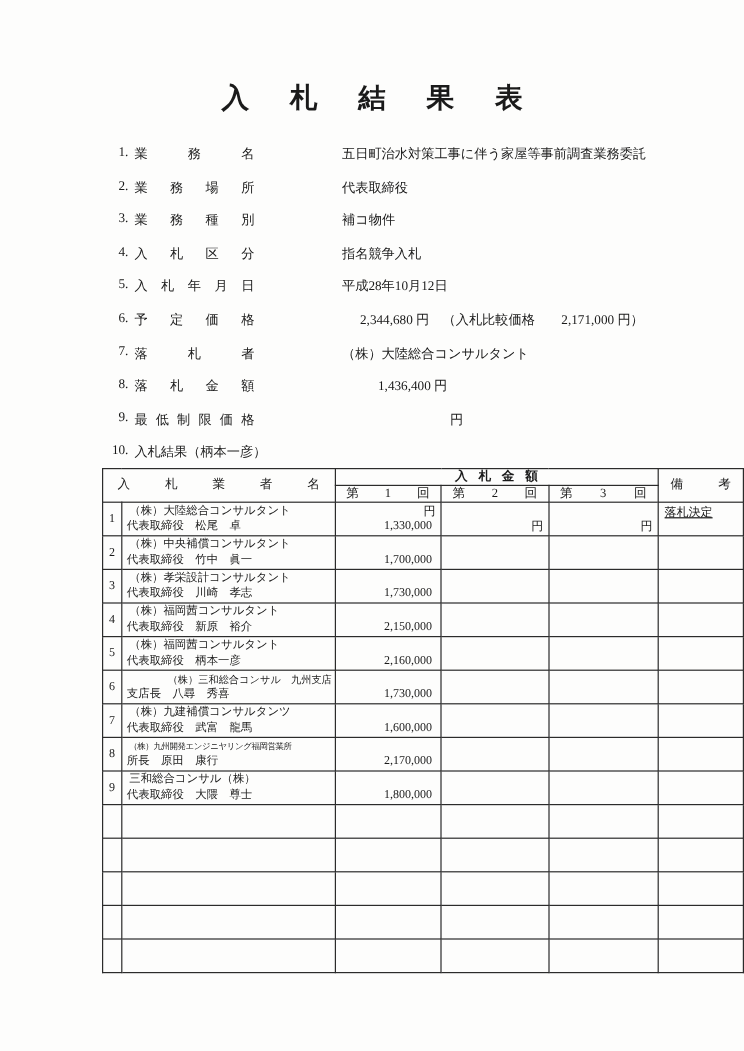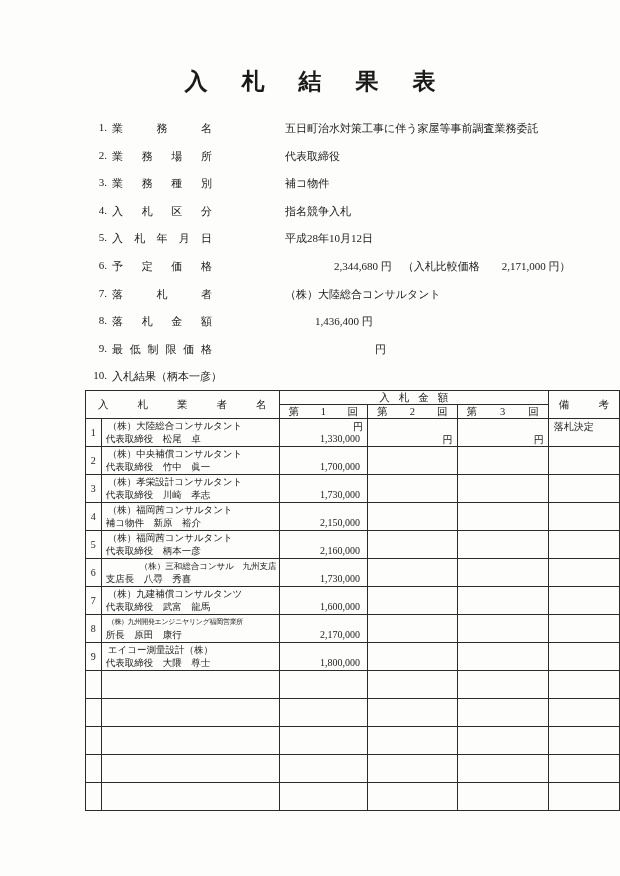--- a/index.html
+++ b/index.html
@@ -14,47 +14,47 @@
   .title-row{position:absolute;top:66px;left:0;width:620px;display:flex;justify-content:center;}
   .doc-title{font-size:23px;font-weight:bold;display:flex;gap:34px;}
 
   
   .items{position:absolute;top:121px;left:0;width:620px;}
   .item{position:relative;height:27.6px;font-size:11px;}
   .item .no{position:absolute;left:77px;width:30px;text-align:right;}
   .item .label{position:absolute;left:112px;width:100px;}
   .item .label-plain{position:absolute;left:112px;white-space:nowrap;}
   .item .value{position:absolute;left:285px;white-space:nowrap;}
-  .item.v-indent1 .value{left:334px;}
+  .item.v-indent1 .value{left:300px;}
   .item.v-indent2 .value{left:315px;}
   .item.v-indent3 .value{left:375px;}
 
   .justify-chars{display:flex;justify-content:space-between;}
 
   
   .bid-table{position:absolute;top:390px;left:85px;border-collapse:collapse;table-layout:fixed;}
   .bid-table td,.bid-table th{border:1px solid #2b2b2b;padding:0;font-weight:normal;vertical-align:top;overflow:hidden;}
   .bid-table{border:1.5px solid #222;}
   .bid-table th{font-size:10.5px;vertical-align:middle;}
   .h1 th,.h2 th{height:13px;line-height:13px;}
   th.bidder-h .justify-chars{padding:0 12px;}
-  th.amount-h{letter-spacing:9px;text-indent:9px;}
+  th.amount-h{letter-spacing:9px;text-indent:9px;font-weight:bold;}
   th.round-h .justify-chars{padding:0 9px;}
   th.remark-h .justify-chars{padding:0 10px;}
   .bid-table td{height:26px;}
   td.cell-no{text-align:center;vertical-align:middle;font-size:10px;}
   td.cell-name{font-size:9.5px;line-height:12.5px;padding:1px 2px 0 2px;}
   td.cell-name .l1{text-align:left;padding-left:4px;white-space:nowrap;}
   td.cell-name .l2{text-align:left;padding-left:2px;white-space:nowrap;}
   tr.r6 td.cell-name .l1{font-size:8.5px;margin-left:32px;}
   tr.r8 td.cell-name .l1{font-size:7px;letter-spacing:-0.3px;}
   td.cell-amt{font-size:10px;text-align:right;vertical-align:bottom;}
   td.cell-amt .num{padding:0 7px 2px 0;}
   td.cell-amt .unit{text-align:right;padding:0 4px 0 0;line-height:12px;}
-  td.cell-remark{font-size:10px;padding:1px 0 0 5px;vertical-align:top;}
+  td.cell-remark{font-size:10px;padding:1px 0 0 5px;vertical-align:top;text-decoration:underline;}
 
   
   .doc-number{position:absolute;top:795px;left:0;width:595px;text-align:right;font-size:11px;letter-spacing:1px;}
 </style>
 </head>
 <body>
 
 <div class="page">
 
   <div class="title-row">
@@ -261,21 +261,21 @@
           </td>
       <td class="cell-amt"></td>
       <td class="cell-amt"></td>
       <td class="cell-remark"></td>
     </tr>
 
     <tr class="r4">
       <td class="cell-no">4</td>
       <td class="cell-name">
         <div class="l1">（株）福岡茜コンサルタント</div>
-            <div class="l2">補コ物件　新原　裕介</div>
+            <div class="l2">代表取締役　新原　裕介</div>
       </td>
       <td class="cell-amt">
             <div class="num">2,150,000</div>
           </td>
       <td class="cell-amt"></td>
       <td class="cell-amt"></td>
       <td class="cell-remark"></td>
     </tr>
 
     <tr class="r5">
@@ -330,21 +330,21 @@
             <div class="num">2,170,000</div>
           </td>
       <td class="cell-amt"></td>
       <td class="cell-amt"></td>
       <td class="cell-remark"></td>
     </tr>
 
     <tr class="r9">
       <td class="cell-no">9</td>
       <td class="cell-name">
-        <div class="l1">エイコー測量設計（株）</div>
+        <div class="l1">三和総合コンサル（株）</div>
             <div class="l2">代表取締役　大隈　尊士</div>
       </td>
       <td class="cell-amt">
             <div class="num">1,800,000</div>
           </td>
       <td class="cell-amt"></td>
       <td class="cell-amt"></td>
       <td class="cell-remark"></td>
     </tr>
 

